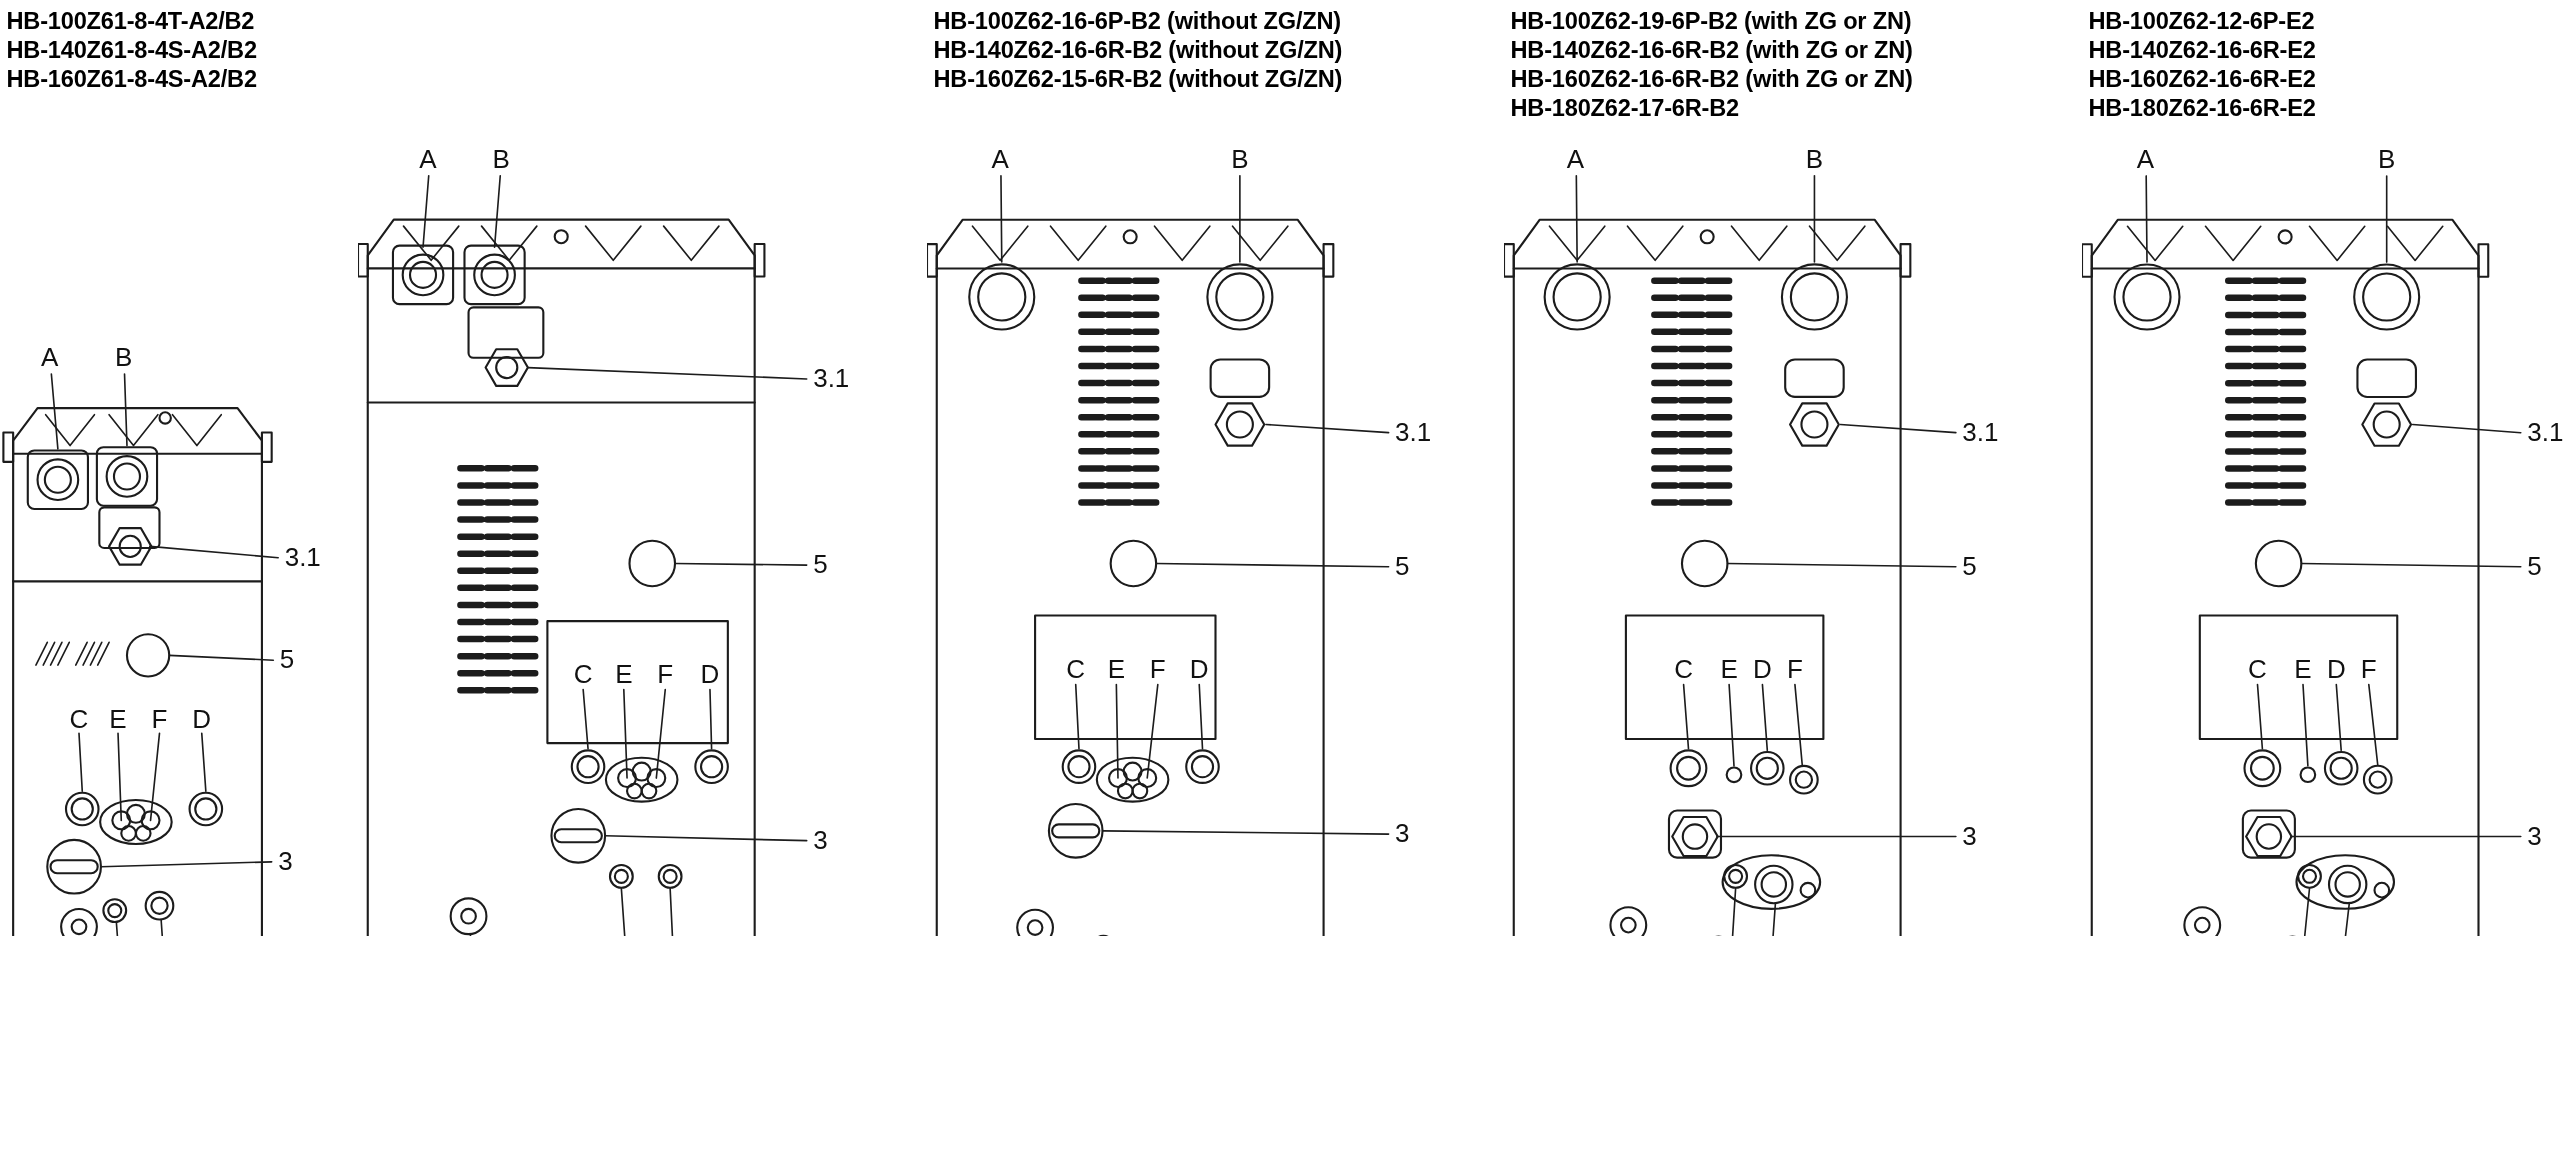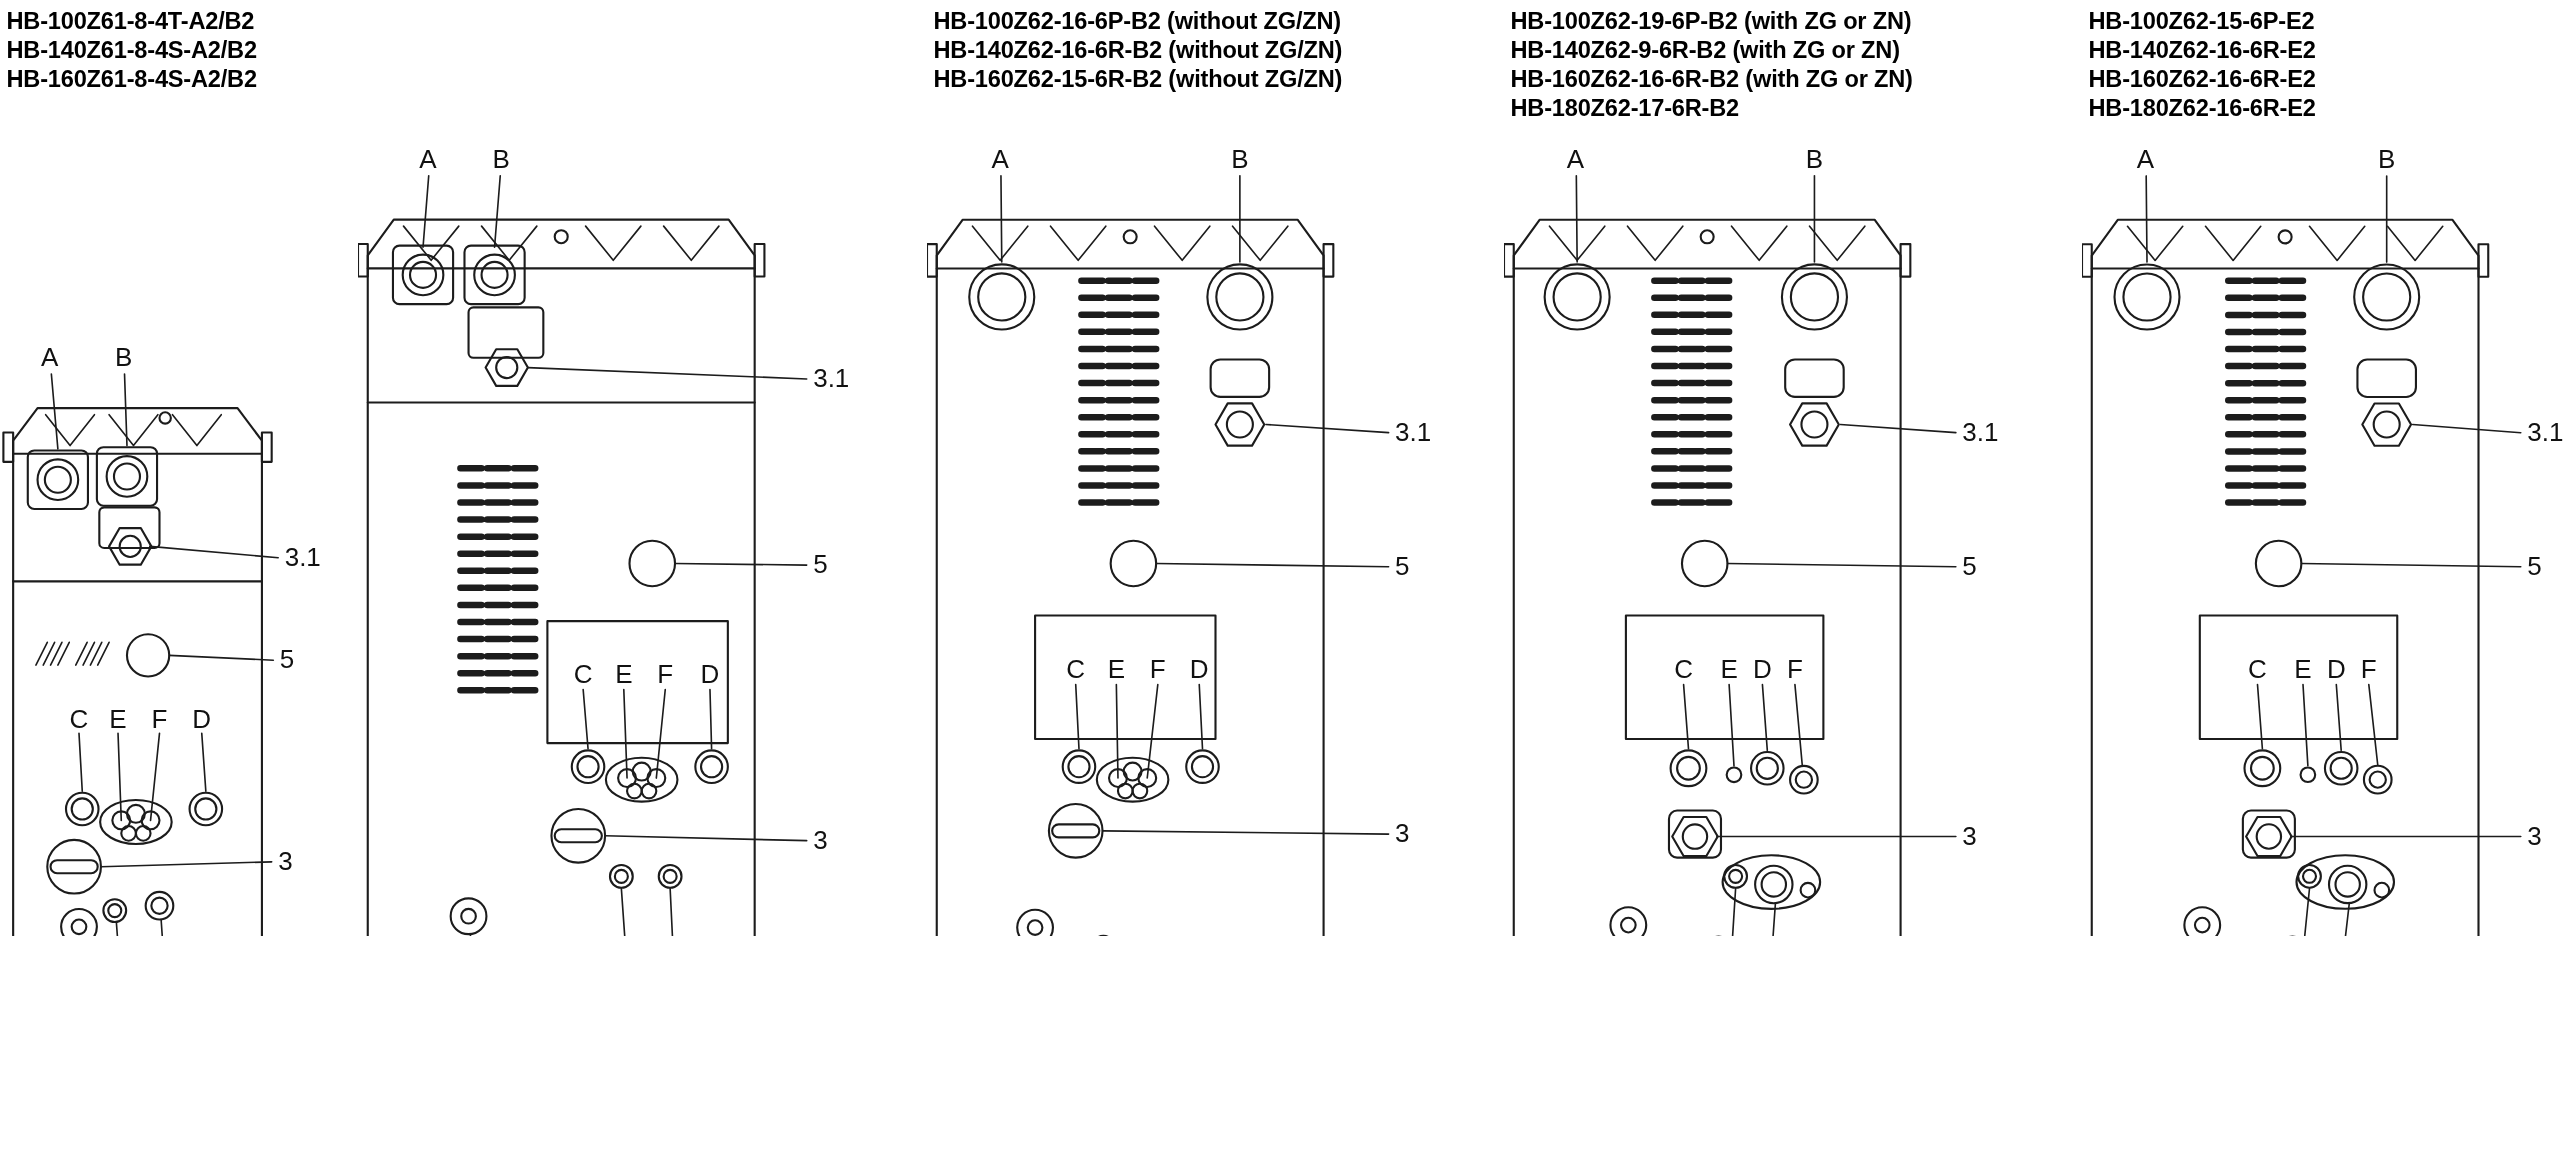--- a/index.html
+++ b/index.html
@@ -312,21 +312,21 @@
       <g>
         <text x="163" y="1252" text-anchor="middle">N</text>
         <text x="219" y="1252" text-anchor="middle">G</text>
       </g>
     </svg>
   </section>
 
   <section class="panel" style="left:1504px;width:577px">
     <div class="titles">
       <div class="title-line">HB-100Z62-19-6P-B2 (with ZG or ZN)</div>
-      <div class="title-line">HB-140Z62-9-6R-B2 (with ZG or ZN)</div>
+      <div class="title-line">HB-140Z62-16-6R-B2 (with ZG or ZN)</div>
       <div class="title-line">HB-160Z62-16-6R-B2 (with ZG or ZN)</div>
       <div class="title-line">HB-180Z62-17-6R-B2</div>
     </div>
     <svg class="d drawing" width="577" height="1039" viewBox="0 0 710 1278">
       <g>
         <text x="88" y="56" text-anchor="middle">A</text>
         <line class="lead" x1="89" y1="66" x2="90" y2="172"></line>
       </g>
       <g>
         <text x="382" y="56" text-anchor="middle">B</text>
@@ -376,21 +376,21 @@
         <text x="156" y="1252" text-anchor="middle">N</text>
         <text x="216" y="1252" text-anchor="middle">G</text>
         <text x="268" y="1252" text-anchor="middle">J</text>
         <text x="316" y="1252" text-anchor="middle">K</text>
       </g>
     </svg>
   </section>
 
   <section class="panel" style="left:2082px;width:494px">
     <div class="titles">
-      <div class="title-line">HB-100Z62-15-6P-E2</div>
+      <div class="title-line">HB-100Z62-12-6P-E2</div>
       <div class="title-line">HB-140Z62-16-6R-E2</div>
       <div class="title-line">HB-160Z62-16-6R-E2</div>
       <div class="title-line">HB-180Z62-16-6R-E2</div>
     </div>
     <svg class="d drawing" width="494" height="1039" viewBox="0 0 608 1278">
       <g>
         <text x="78" y="56" text-anchor="middle">A</text>
         <line class="lead" x1="79" y1="66" x2="80" y2="172"></line>
       </g>
       <g>

